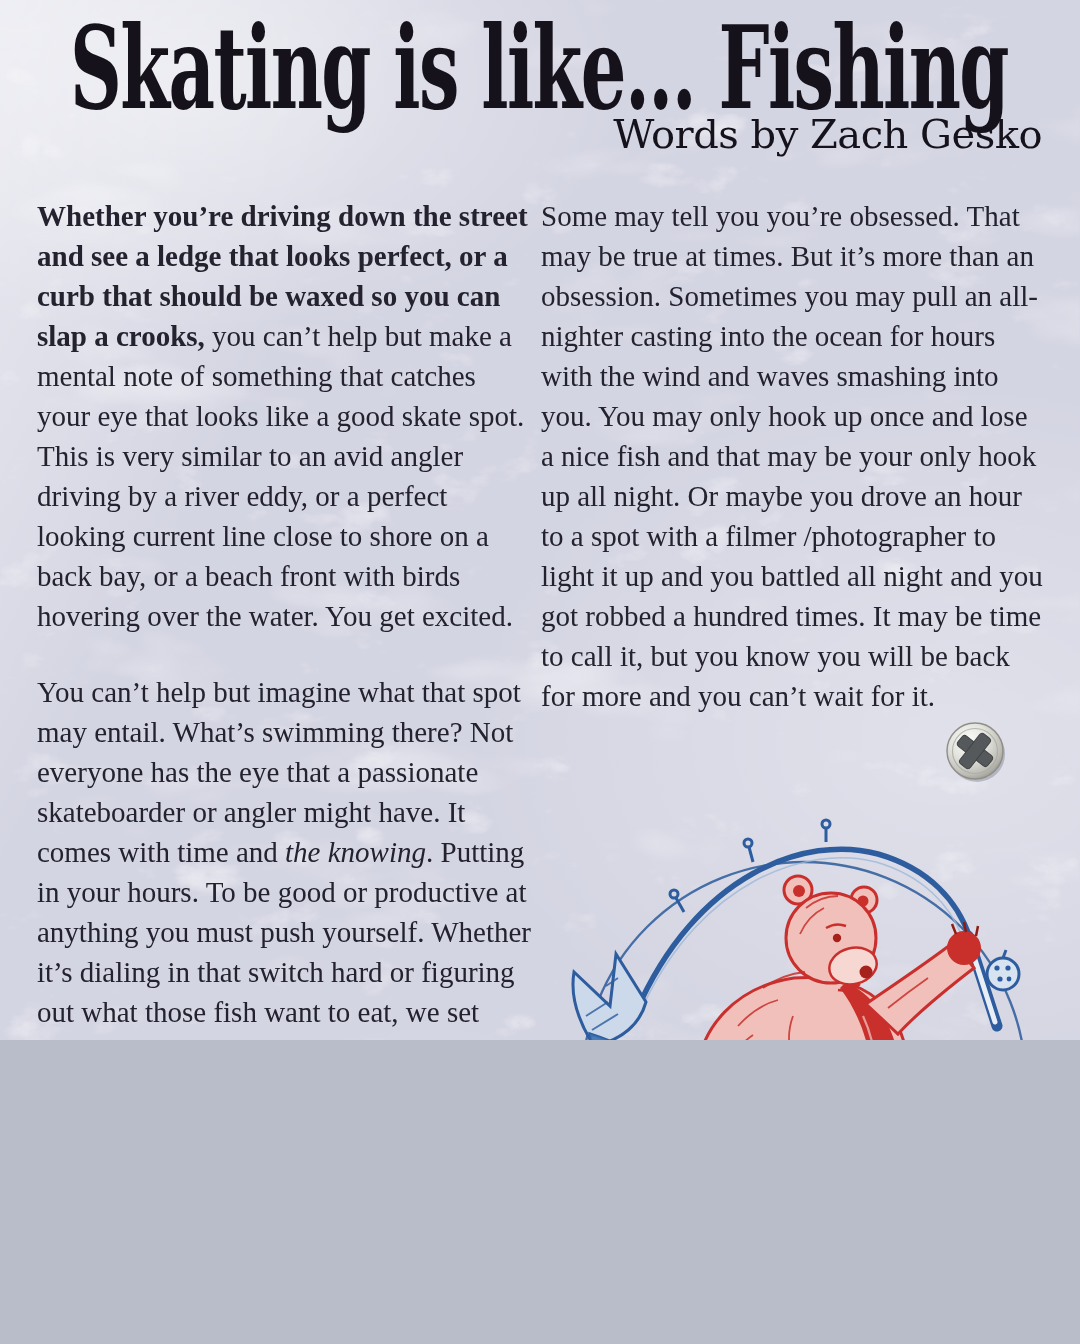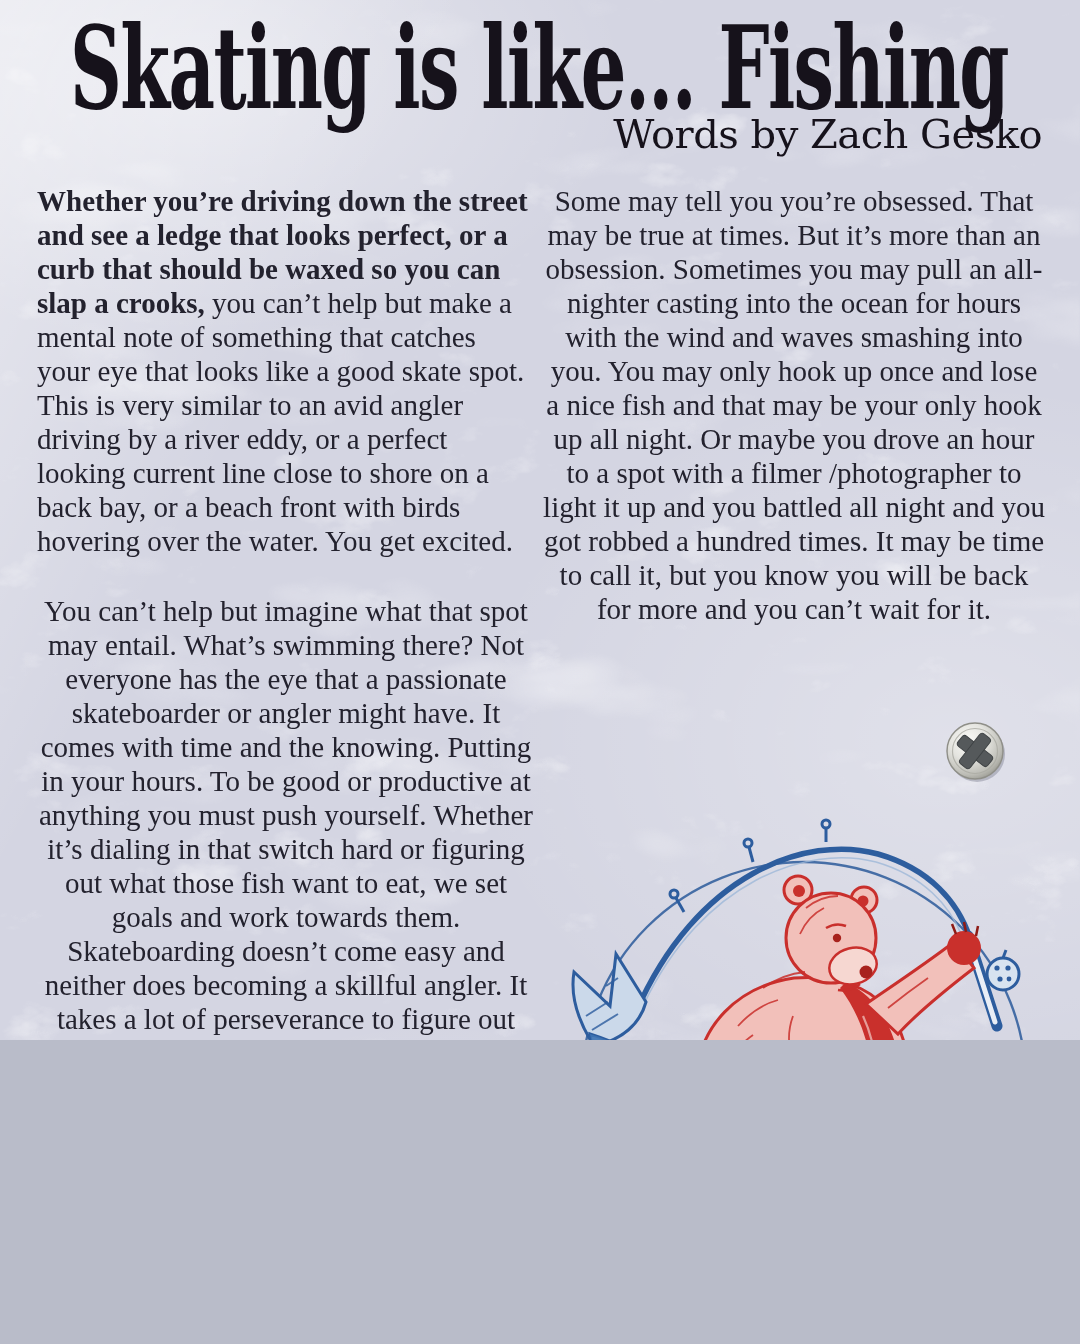--- a/index.html
+++ b/index.html
@@ -21,30 +21,30 @@
       radial-gradient(500px 420px at 40% 98%, rgba(255,255,255,.25), rgba(255,255,255,0) 72%);
   }
   .title-wrap{position:absolute;left:70px;top:14px;width:942px;height:126px;}
   .title-wrap text{fill:#16121b;font-family:"DejaVu Serif",serif;font-weight:bold;letter-spacing:-2px;}
   .byline{
     position:absolute;top:112px;right:38px;
     font-family:"DejaVu Serif",serif;font-weight:normal;
     font-size:40px;line-height:1.1;color:#16121b;letter-spacing:-0.5px;
   }
   .col{
-    position:absolute;top:184px;
-    font-size:29px;line-height:34px;
+    position:absolute;top:196px;
+    font-size:29px;line-height:40px;
     text-rendering:optimizeLegibility;
   }
   .col-left{left:37px;width:498px;}
   .col-right{left:541px;width:506px;}
   .col p{margin:0 0 36px 0;}
-  .col p:last-child{margin-bottom:0;text-align:center;}
+  .col p:last-child{margin-bottom:0;}
   .lead-bold{font-weight:bold;}
-  .ital{}
+  .ital{font-style:italic;}
   .screw{position:absolute;left:944px;top:720px;width:62px;height:62px;}
   .illo{position:absolute;left:548px;top:816px;width:534px;height:528px;}
 </style>
 </head>
 <body>
 
 <div class="page">
 
   <svg class="bg-texture" width="1080" height="1344" xmlns="http://www.w3.org/2000/svg">
     <defs>

